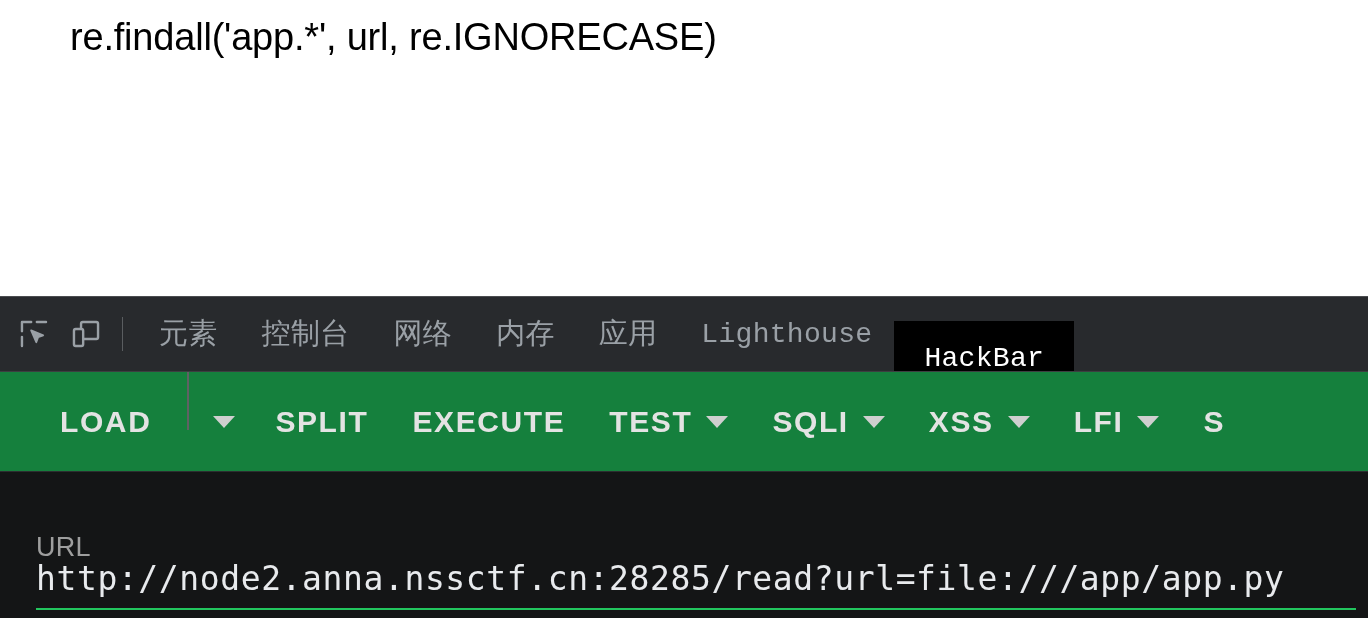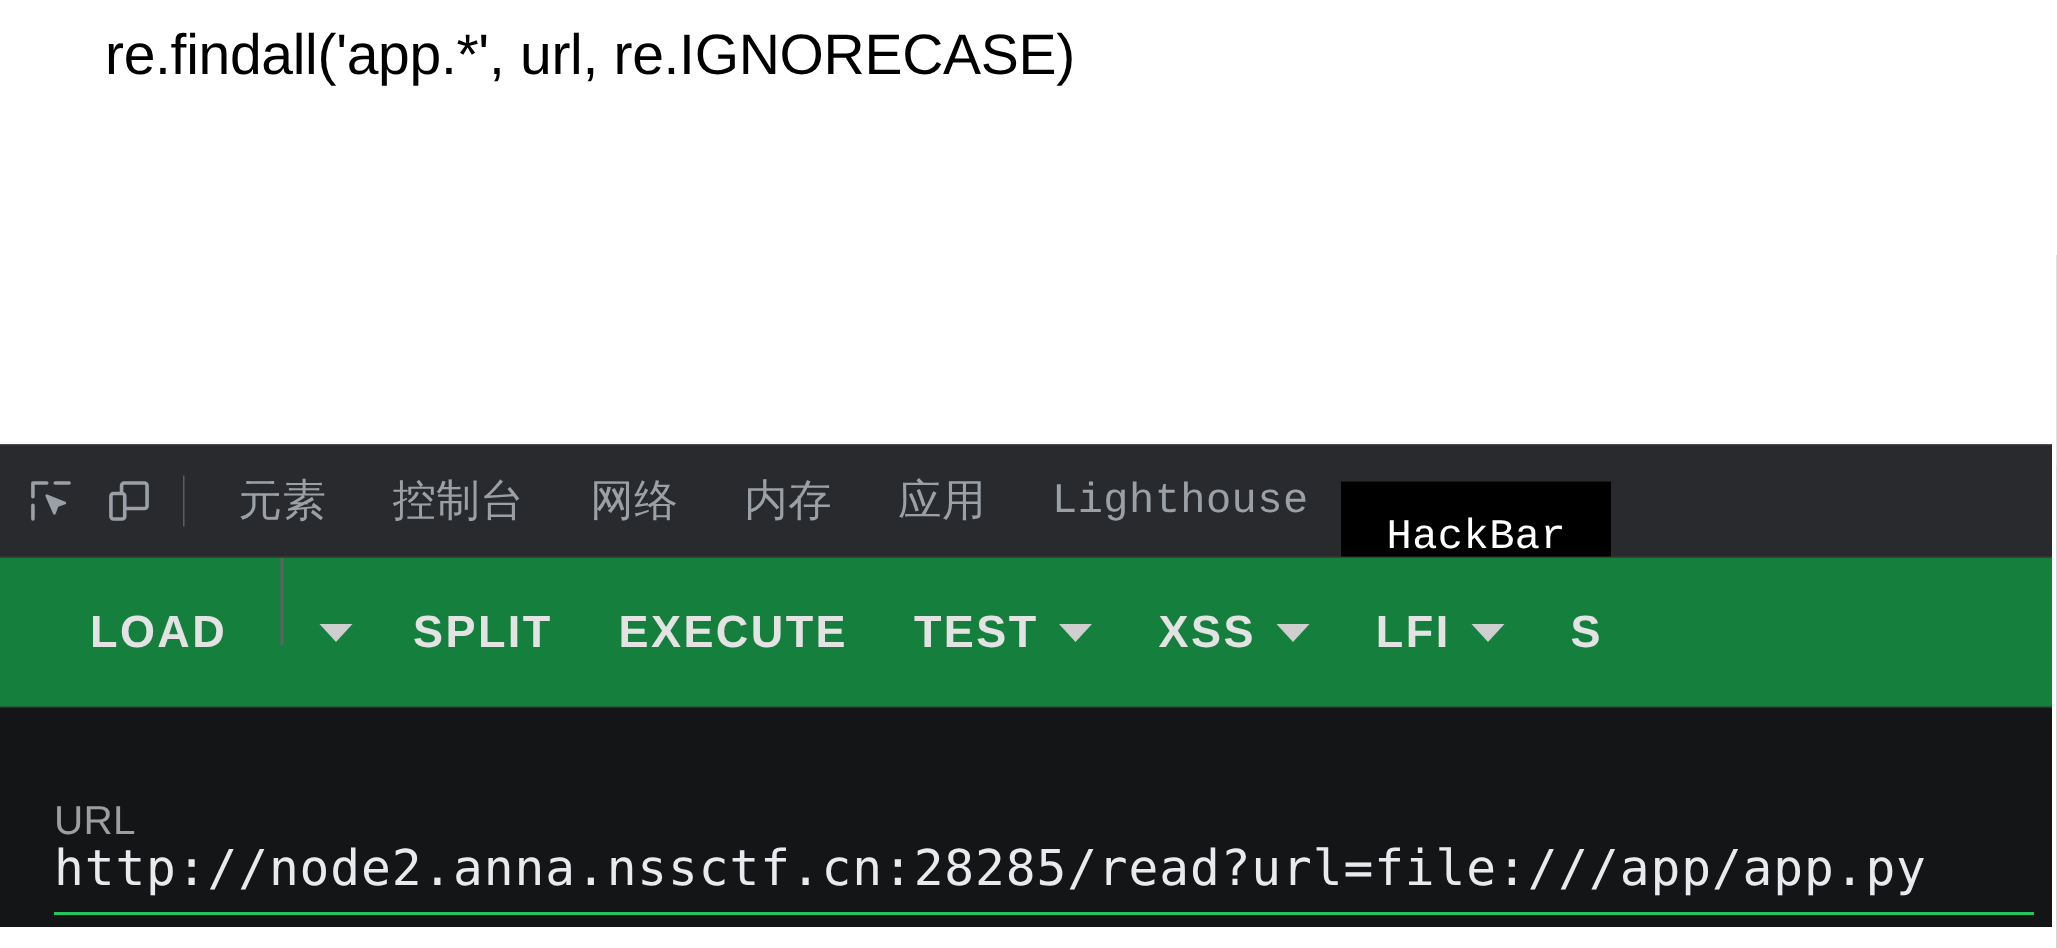--- a/index.html
+++ b/index.html
@@ -267,20 +267,24 @@
 
       <div class="hb-btn">
         <span>EXECUTE</span>
       </div>
 
       <div class="hb-btn">
         <span>TEST</span>
         <span class="caret"></span>
       </div>
 
+      <div class="hb-btn">
+        <span>SQLI</span>
+        <span class="caret"></span>
+      </div>
 
       <div class="hb-btn">
         <span>XSS</span>
         <span class="caret"></span>
       </div>
 
       <div class="hb-btn">
         <span>LFI</span>
         <span class="caret"></span>
       </div>

